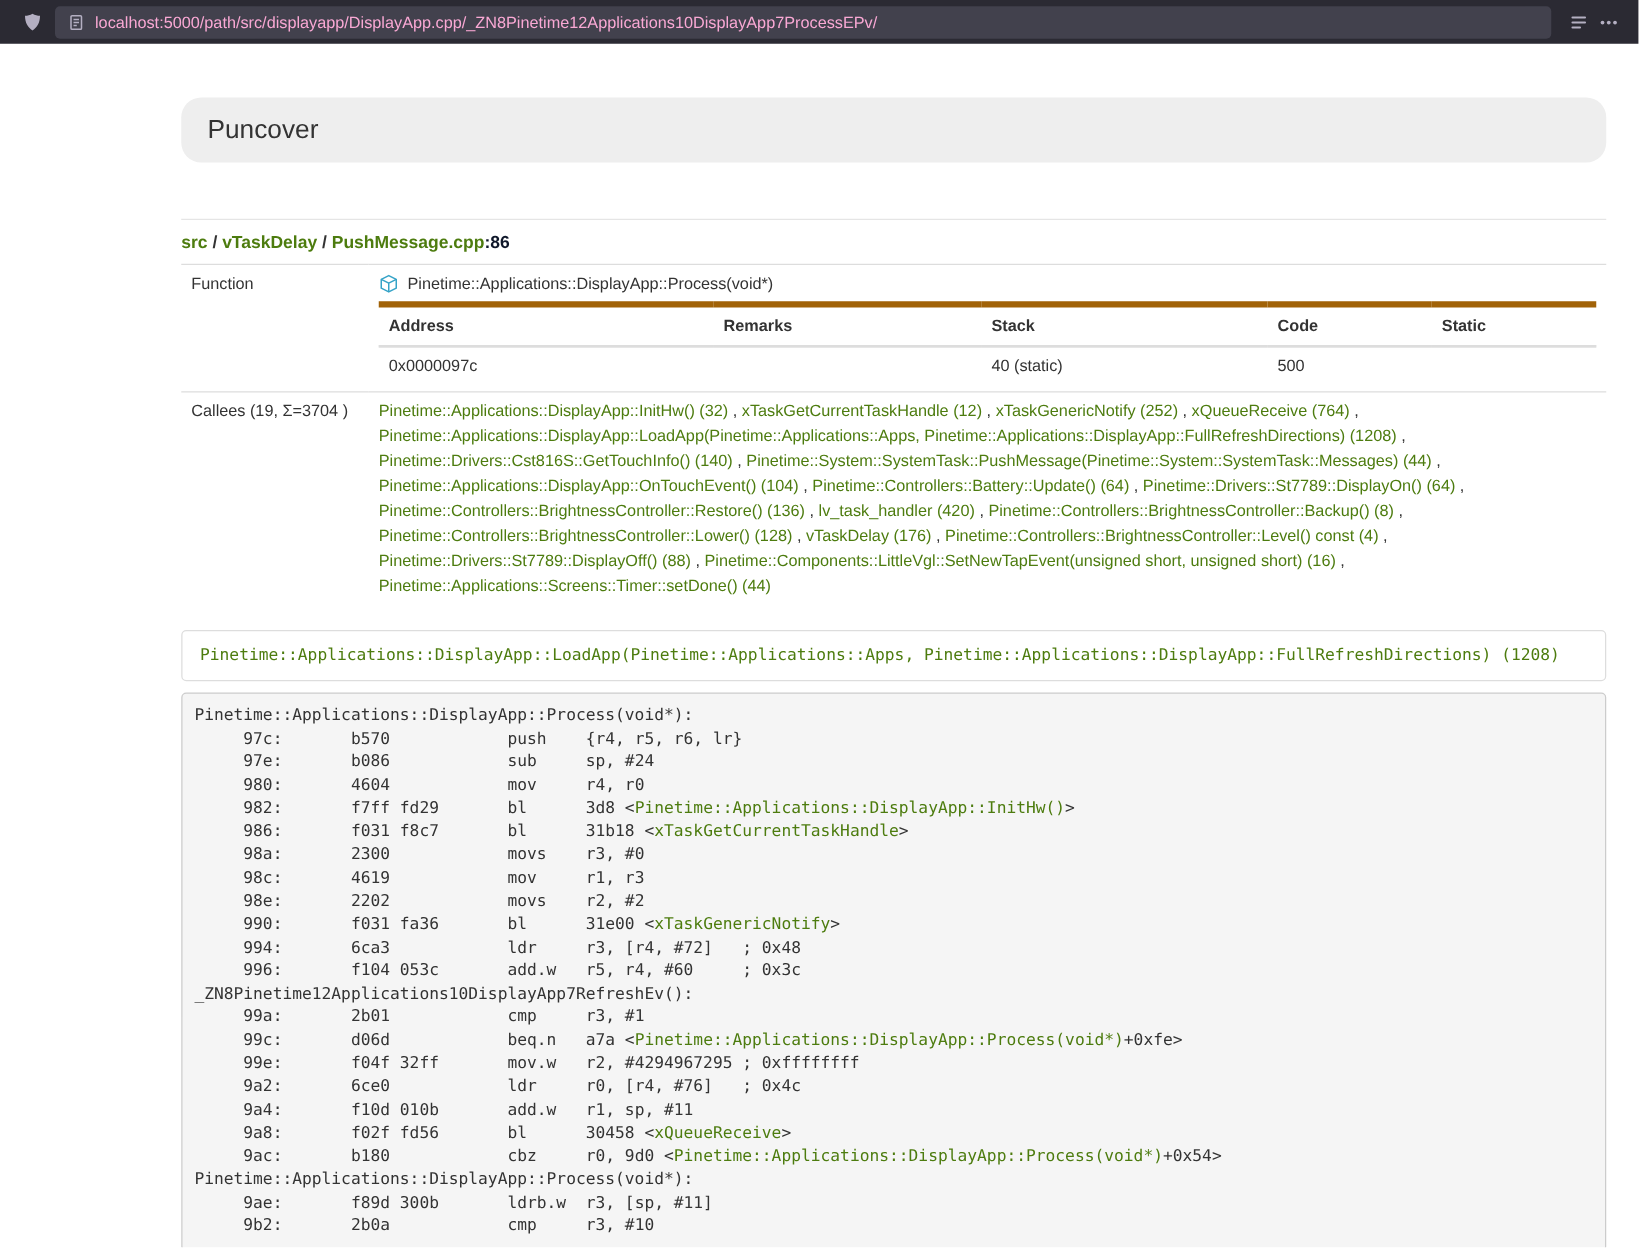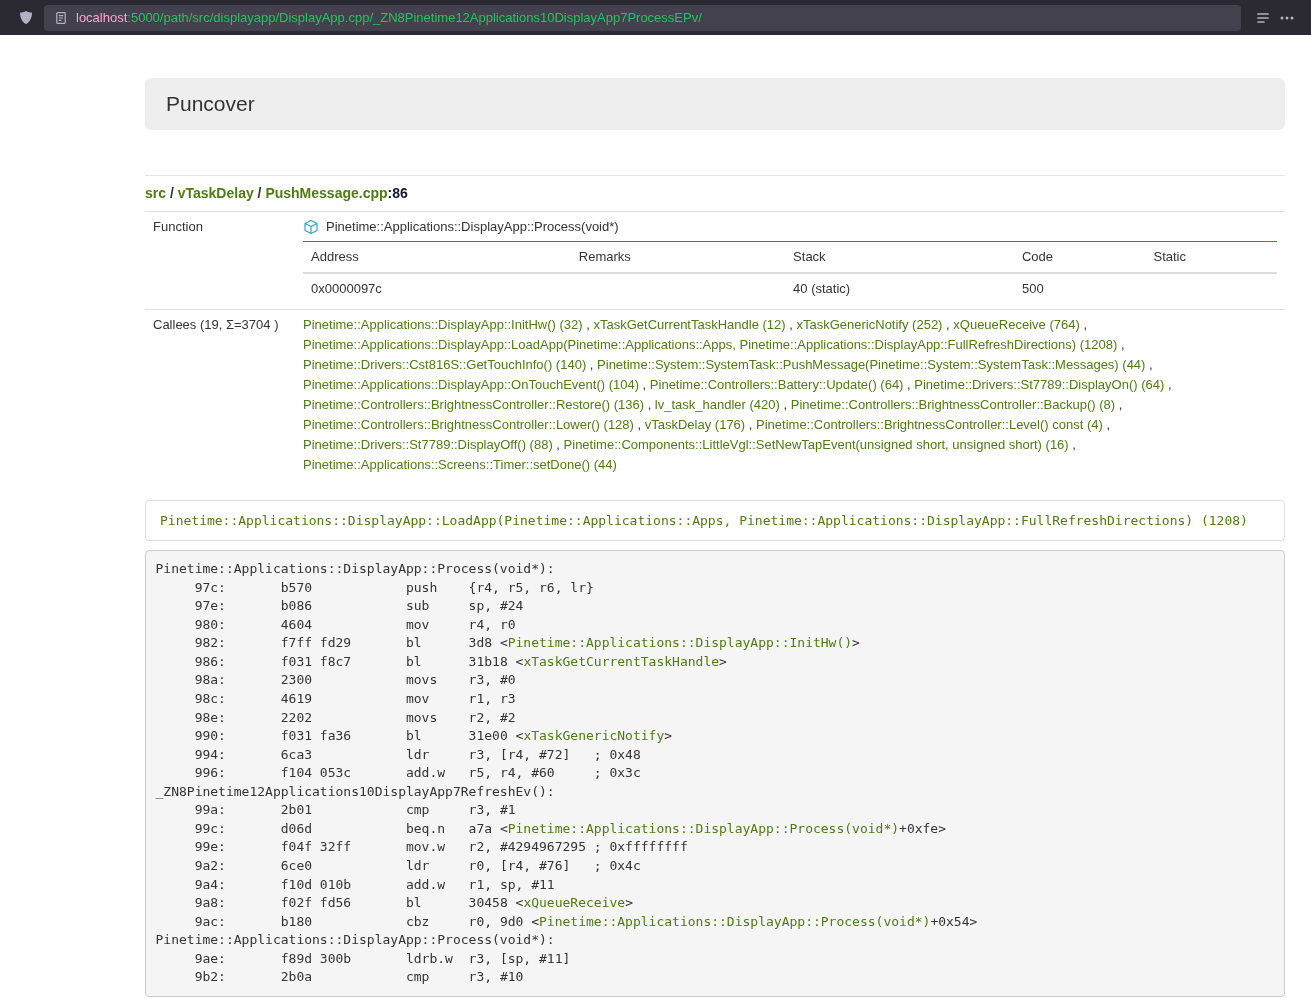--- a/index.html
+++ b/index.html
@@ -18,26 +18,26 @@
   }
   .tb-btn { display: flex; align-items: center; justify-content: center; padding: 4px; border-radius: 3px; }
   .tb-btn svg { display: block; }
   .urlbar {
     flex: 1; height: 26px; margin: 0 10px 0 6px; background: #42414d;
     border-radius: 4px; display: flex; align-items: center; padding: 0 10px;
     font-size: 13px; white-space: nowrap; overflow: hidden;
   }
   .urlbar .page-ico { display: flex; margin-right: 8px; }
   .url-host { color: #f9a8d4; }
-  .url-path { color: #22c55e; }
+  .url-path { color: #f9a8d4; }
 
   
   .container { width: 1140px; margin-left: 145px; padding-top: 43px; }
 
-  .jumbotron { background: #eeeeee; border-radius: 6px; padding: 14px 21px; }
+  .jumbotron { background: #eeeeee; border-radius: 16px; padding: 14px 21px; }
   .jumbotron h1 { margin: 0; font-size: 21px; line-height: 24px; font-weight: 500; color: #333; }
 
   hr.divider { border: 0; border-top: 1px solid #e5e5e5; margin: 45px 0 7px 0; }
 
   .breadcrumb { font-size: 14px; font-weight: bold; line-height: 20px; margin-bottom: 8px; color: #333; }
   .bc-suffix { color: #0f172a; }
 
   .link { color: #4d7c0f; text-decoration: none; cursor: pointer; }
 
   table.main { width: 100%; border-collapse: collapse; font-size: 13px; }
@@ -46,22 +46,22 @@
     border-top: 1px solid #dddddd; padding: 5px 8px; text-align: left;
     vertical-align: top; line-height: 20px;
   }
   th.rowlabel { width: 150px; font-weight: normal; white-space: nowrap; }
 
   .func-head { display: flex; align-items: center; gap: 7px; line-height: 20px; }
   .func-icon { display: flex; }
 
   table.inner { width: 100%; border-collapse: collapse; margin-top: 4px; font-size: 13px; }
   table.inner th {
-    border-top: 1px solid #a16207; border-bottom: 2px solid #dddddd;
-    padding: 5px 8px; text-align: left; font-weight: normal; line-height: 20px;
+    border-top: 5px solid #a16207; border-bottom: 2px solid #dddddd;
+    padding: 5px 8px; text-align: left; font-weight: bold; line-height: 20px;
   }
   table.inner td { padding: 5px 8px; line-height: 20px; }
 
   td.callees { line-height: 20px; }
   .callee-sep { color: #333; }
 
   .symbol-panel {
     margin-top: 20px; border: 1px solid #dddddd; border-radius: 4px;
     padding: 10px 14px;
     font-family: "DejaVu Sans Mono", "Liberation Mono", monospace;

